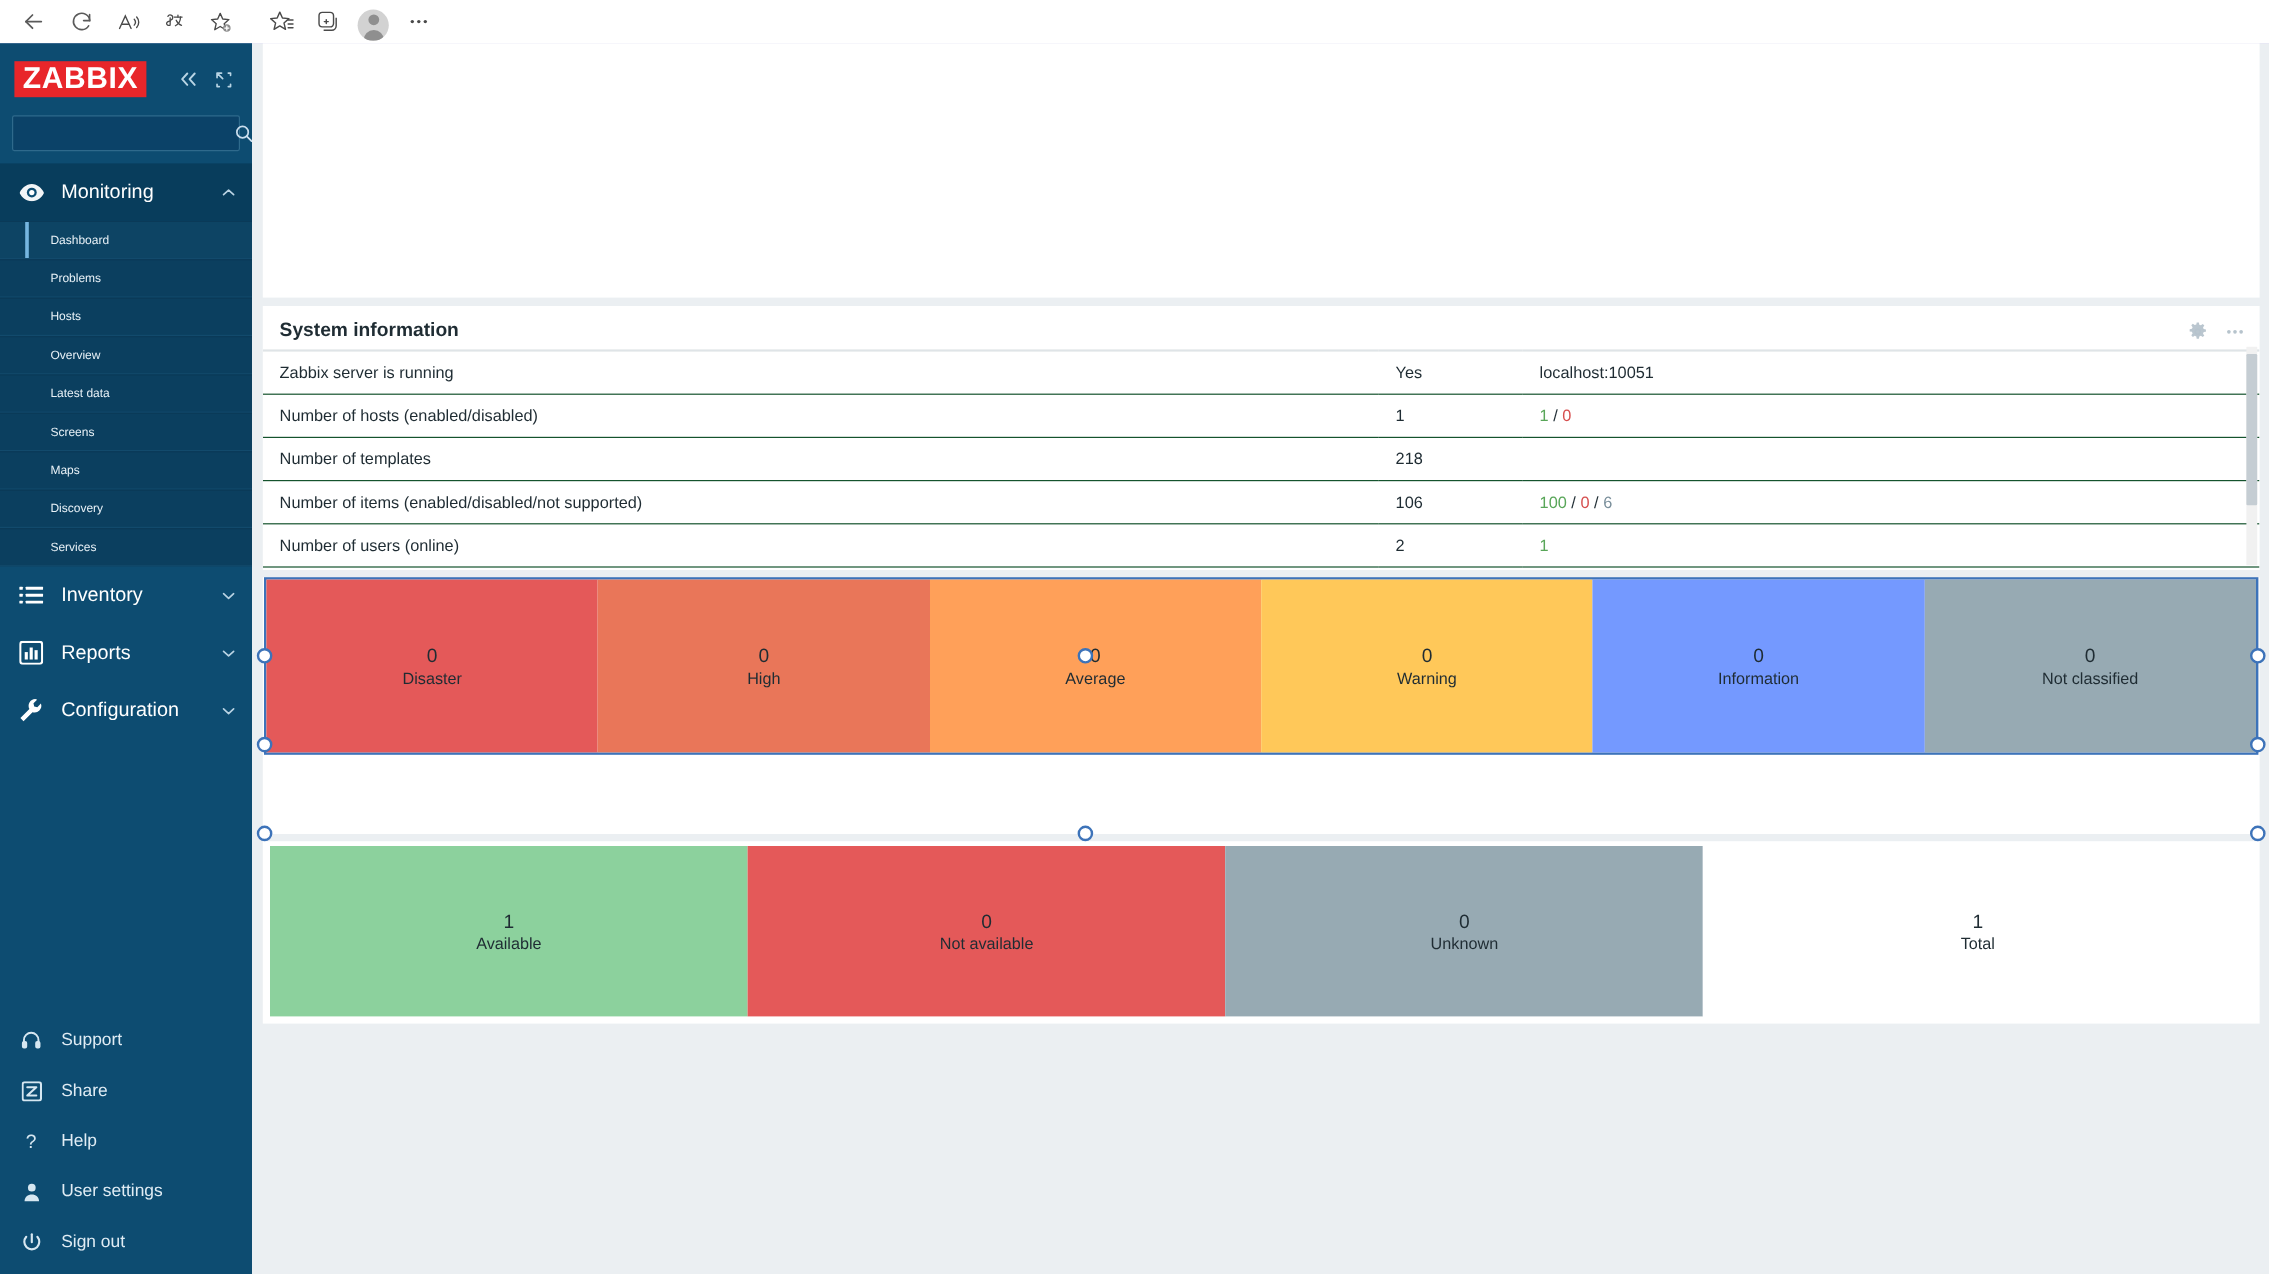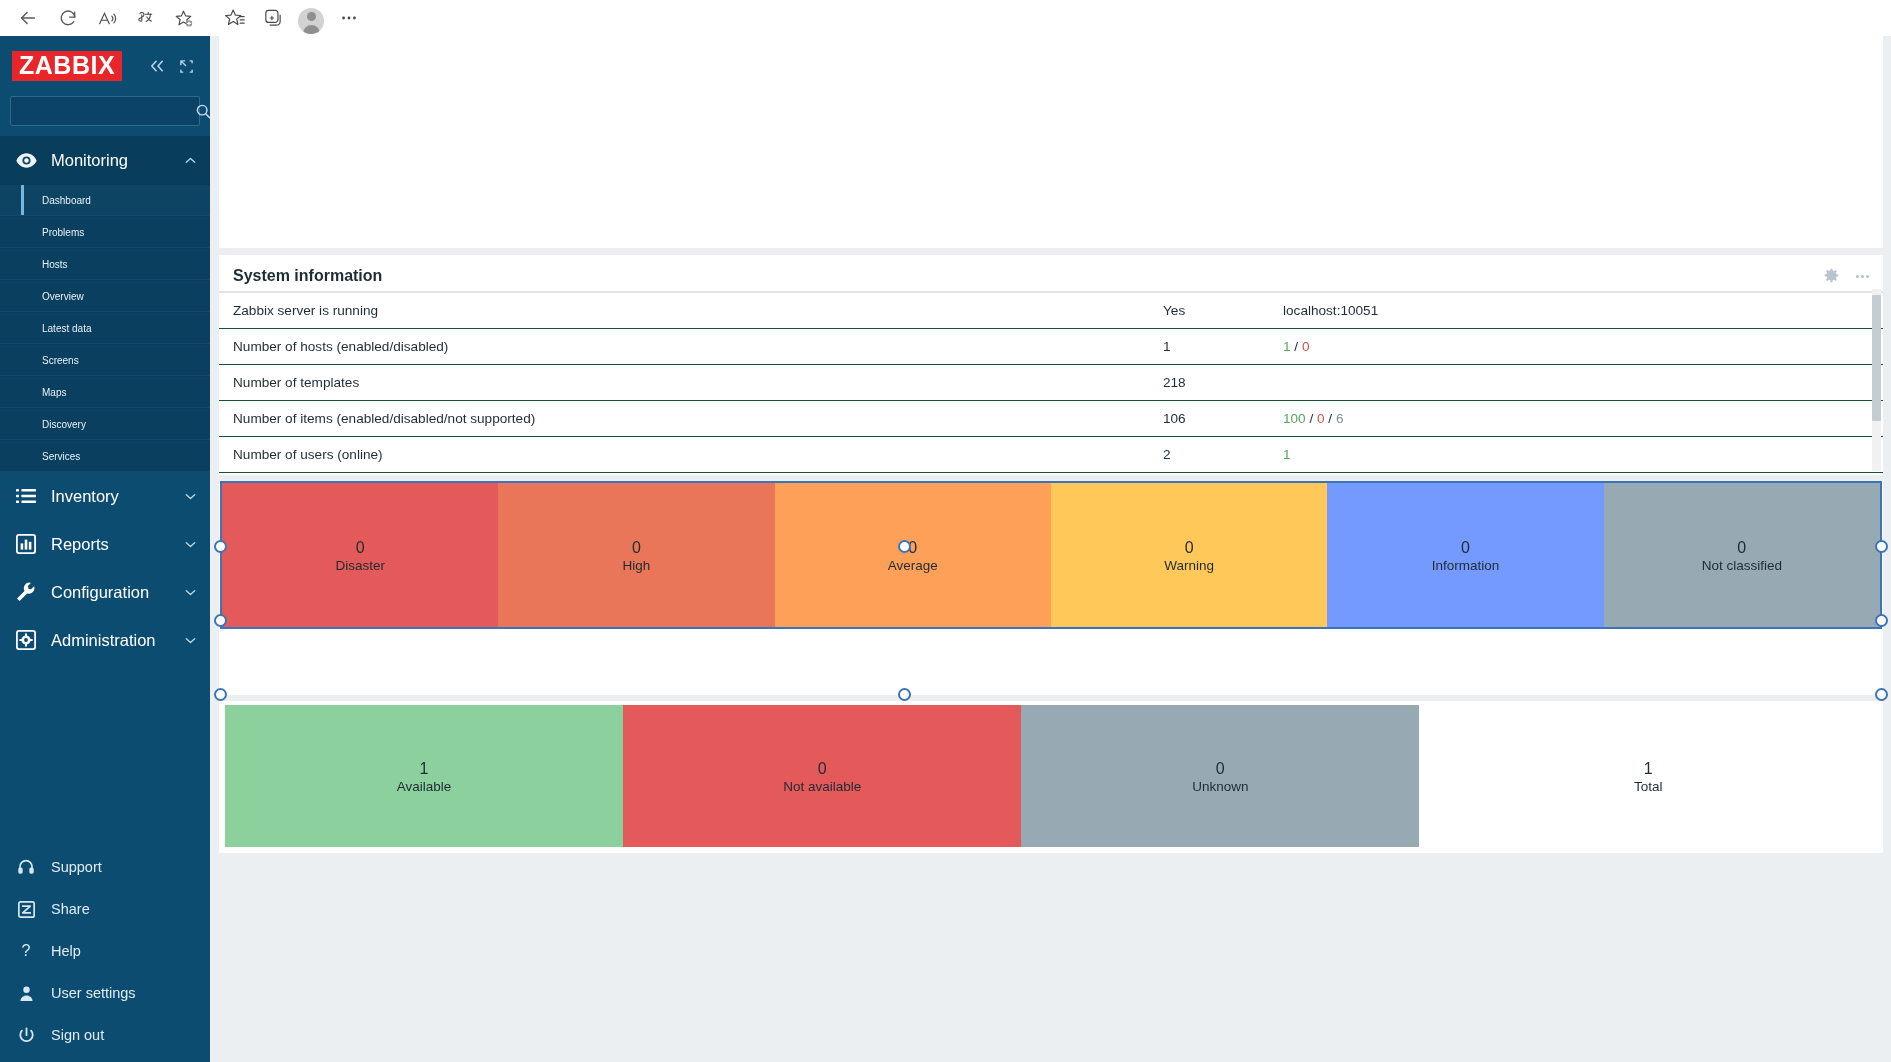--- a/index.html
+++ b/index.html
@@ -474,38 +474,20 @@
           </svg>
         </span>
         <span class="nav-label">Configuration</span>
         <span class="caret">
           <svg width="11" height="7" viewBox="0 0 12 8" fill="none" stroke="currentColor" stroke-width="1.6" stroke-linecap="round" stroke-linejoin="round">
               <path d="M1.2 2 6 6.4 10.8 2"></path>
             </svg>
         </span>
       </div>
 
-      <div class="nav-section-head">
-        <span class="nav-ico">
-          <svg width="20" height="20" viewBox="0 0 20 20" fill="none">
-            <rect x="0.9" y="0.9" width="18.2" height="18.2" rx="2" stroke="currentColor" stroke-width="1.8"></rect>
-            <path d="M10 5.4a4.6 4.6 0 1 0 0 9.2 4.6 4.6 0 0 0 0-9.2zm0 2.6a2 2 0 1 1 0 4 2 2 0 0 1 0-4z" fill="currentColor"></path>
-            <rect x="9" y="3.4" width="2" height="2.6" fill="currentColor"></rect>
-            <rect x="9" y="14" width="2" height="2.6" fill="currentColor"></rect>
-            <rect x="3.4" y="9" width="2.6" height="2" fill="currentColor"></rect>
-            <rect x="14" y="9" width="2.6" height="2" fill="currentColor"></rect>
-          </svg>
-        </span>
-        <span class="nav-label">Administration</span>
-        <span class="caret">
-          <svg width="11" height="7" viewBox="0 0 12 8" fill="none" stroke="currentColor" stroke-width="1.6" stroke-linecap="round" stroke-linejoin="round">
-              <path d="M1.2 2 6 6.4 10.8 2"></path>
-            </svg>
-        </span>
-      </div>
     </div>
 
     <div class="nav-bottom">
       <div class="nav-section-head">
         <span class="nav-ico">
           <svg width="18" height="18" viewBox="0 0 20 20" fill="none" stroke="currentColor" stroke-width="1.8" stroke-linecap="round">
             <path d="M3.3 12V9.6a6.7 6.7 0 0 1 13.4 0V12"></path>
             <path d="M3.3 11.4h1.1a1 1 0 0 1 1 1v3.2a1 1 0 0 1-1 1H3.3a1 1 0 0 1-1-1v-3.2a1 1 0 0 1 1-1z" fill="currentColor"></path>
             <path d="M15.6 11.4h1.1a1 1 0 0 1 1 1v3.2a1 1 0 0 1-1 1h-1.1a1 1 0 0 1-1-1v-3.2a1 1 0 0 1 1-1z" fill="currentColor"></path>
           </svg>

